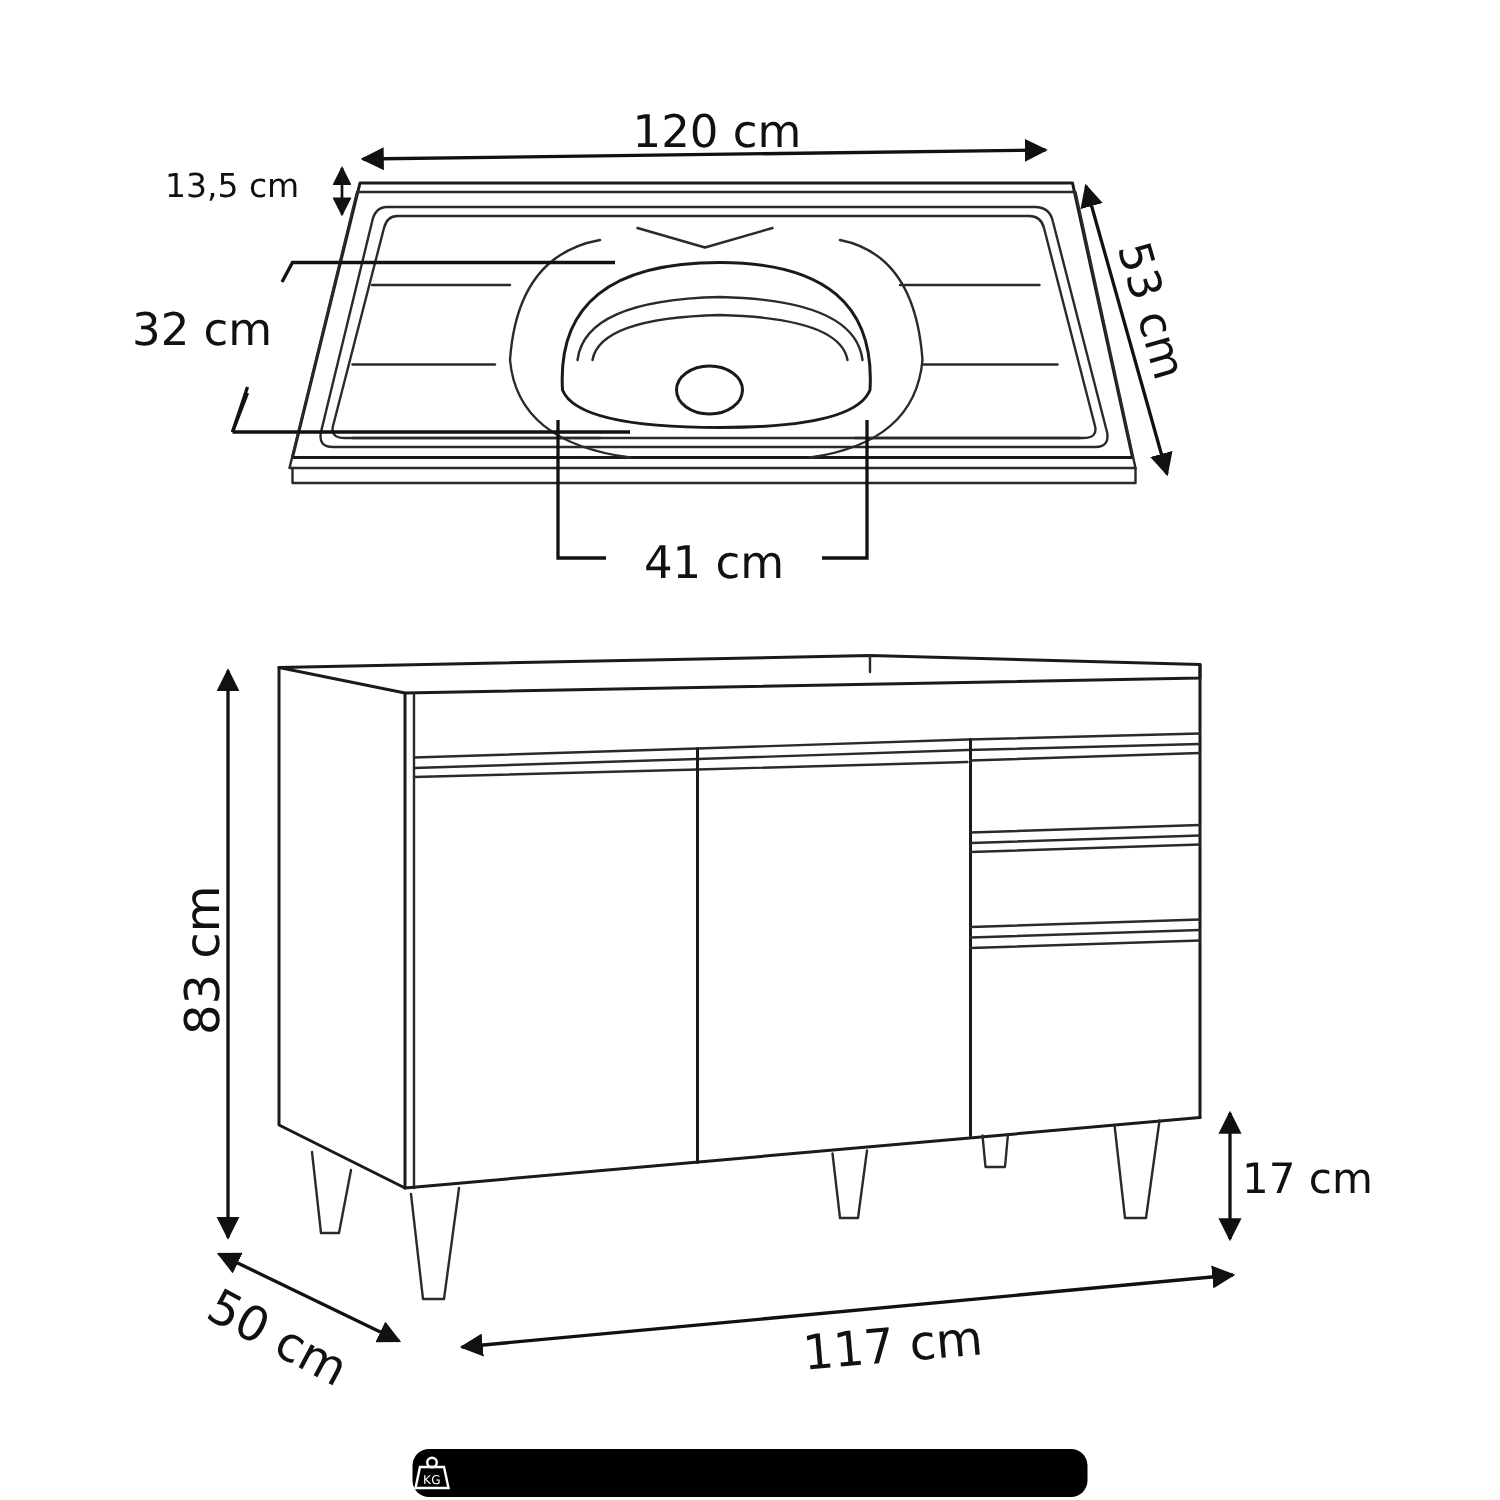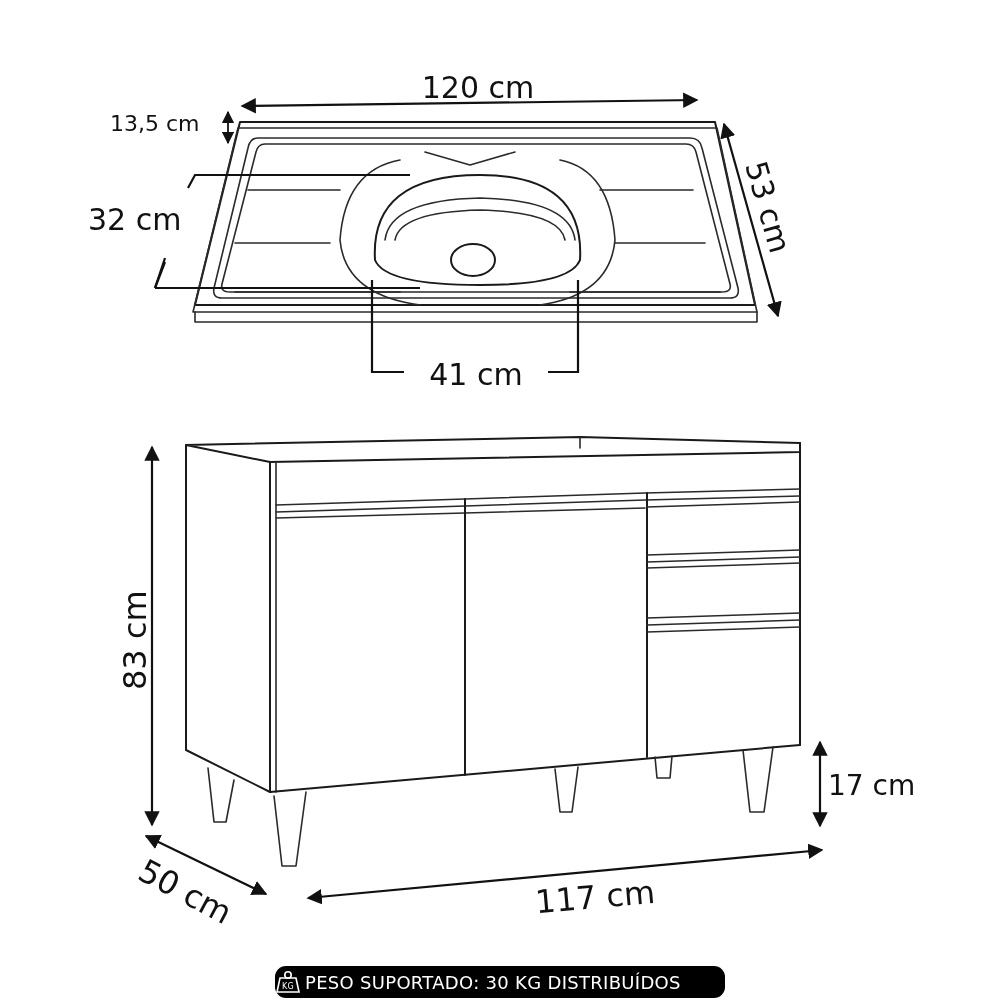--- a/index.html
+++ b/index.html
@@ -130,14 +130,13 @@
     <text class="lbl" font-size="28" x="828" y="795">17 cm</text>
   </g>
 </svg>
 
 <div class="footer">
   <svg class="kg-icon" viewBox="0 0 26 26">
     <circle cx="13" cy="6" r="3.2" fill="none" stroke="#fff" stroke-width="1.6"></circle>
     <path d="M5,9 L21,9 L24,23 L2,23 Z" fill="none" stroke="#fff" stroke-width="1.6"></path>
     <text x="13" y="20" font-size="8" text-anchor="middle" fill="#fff" font-family="DejaVu Sans, sans-serif">KG</text>
   </svg>
-  <span>PESO SUPORTADO: 30 KG DISTRIBUÍDOS</span>
 </div>
 
 </body></html>

